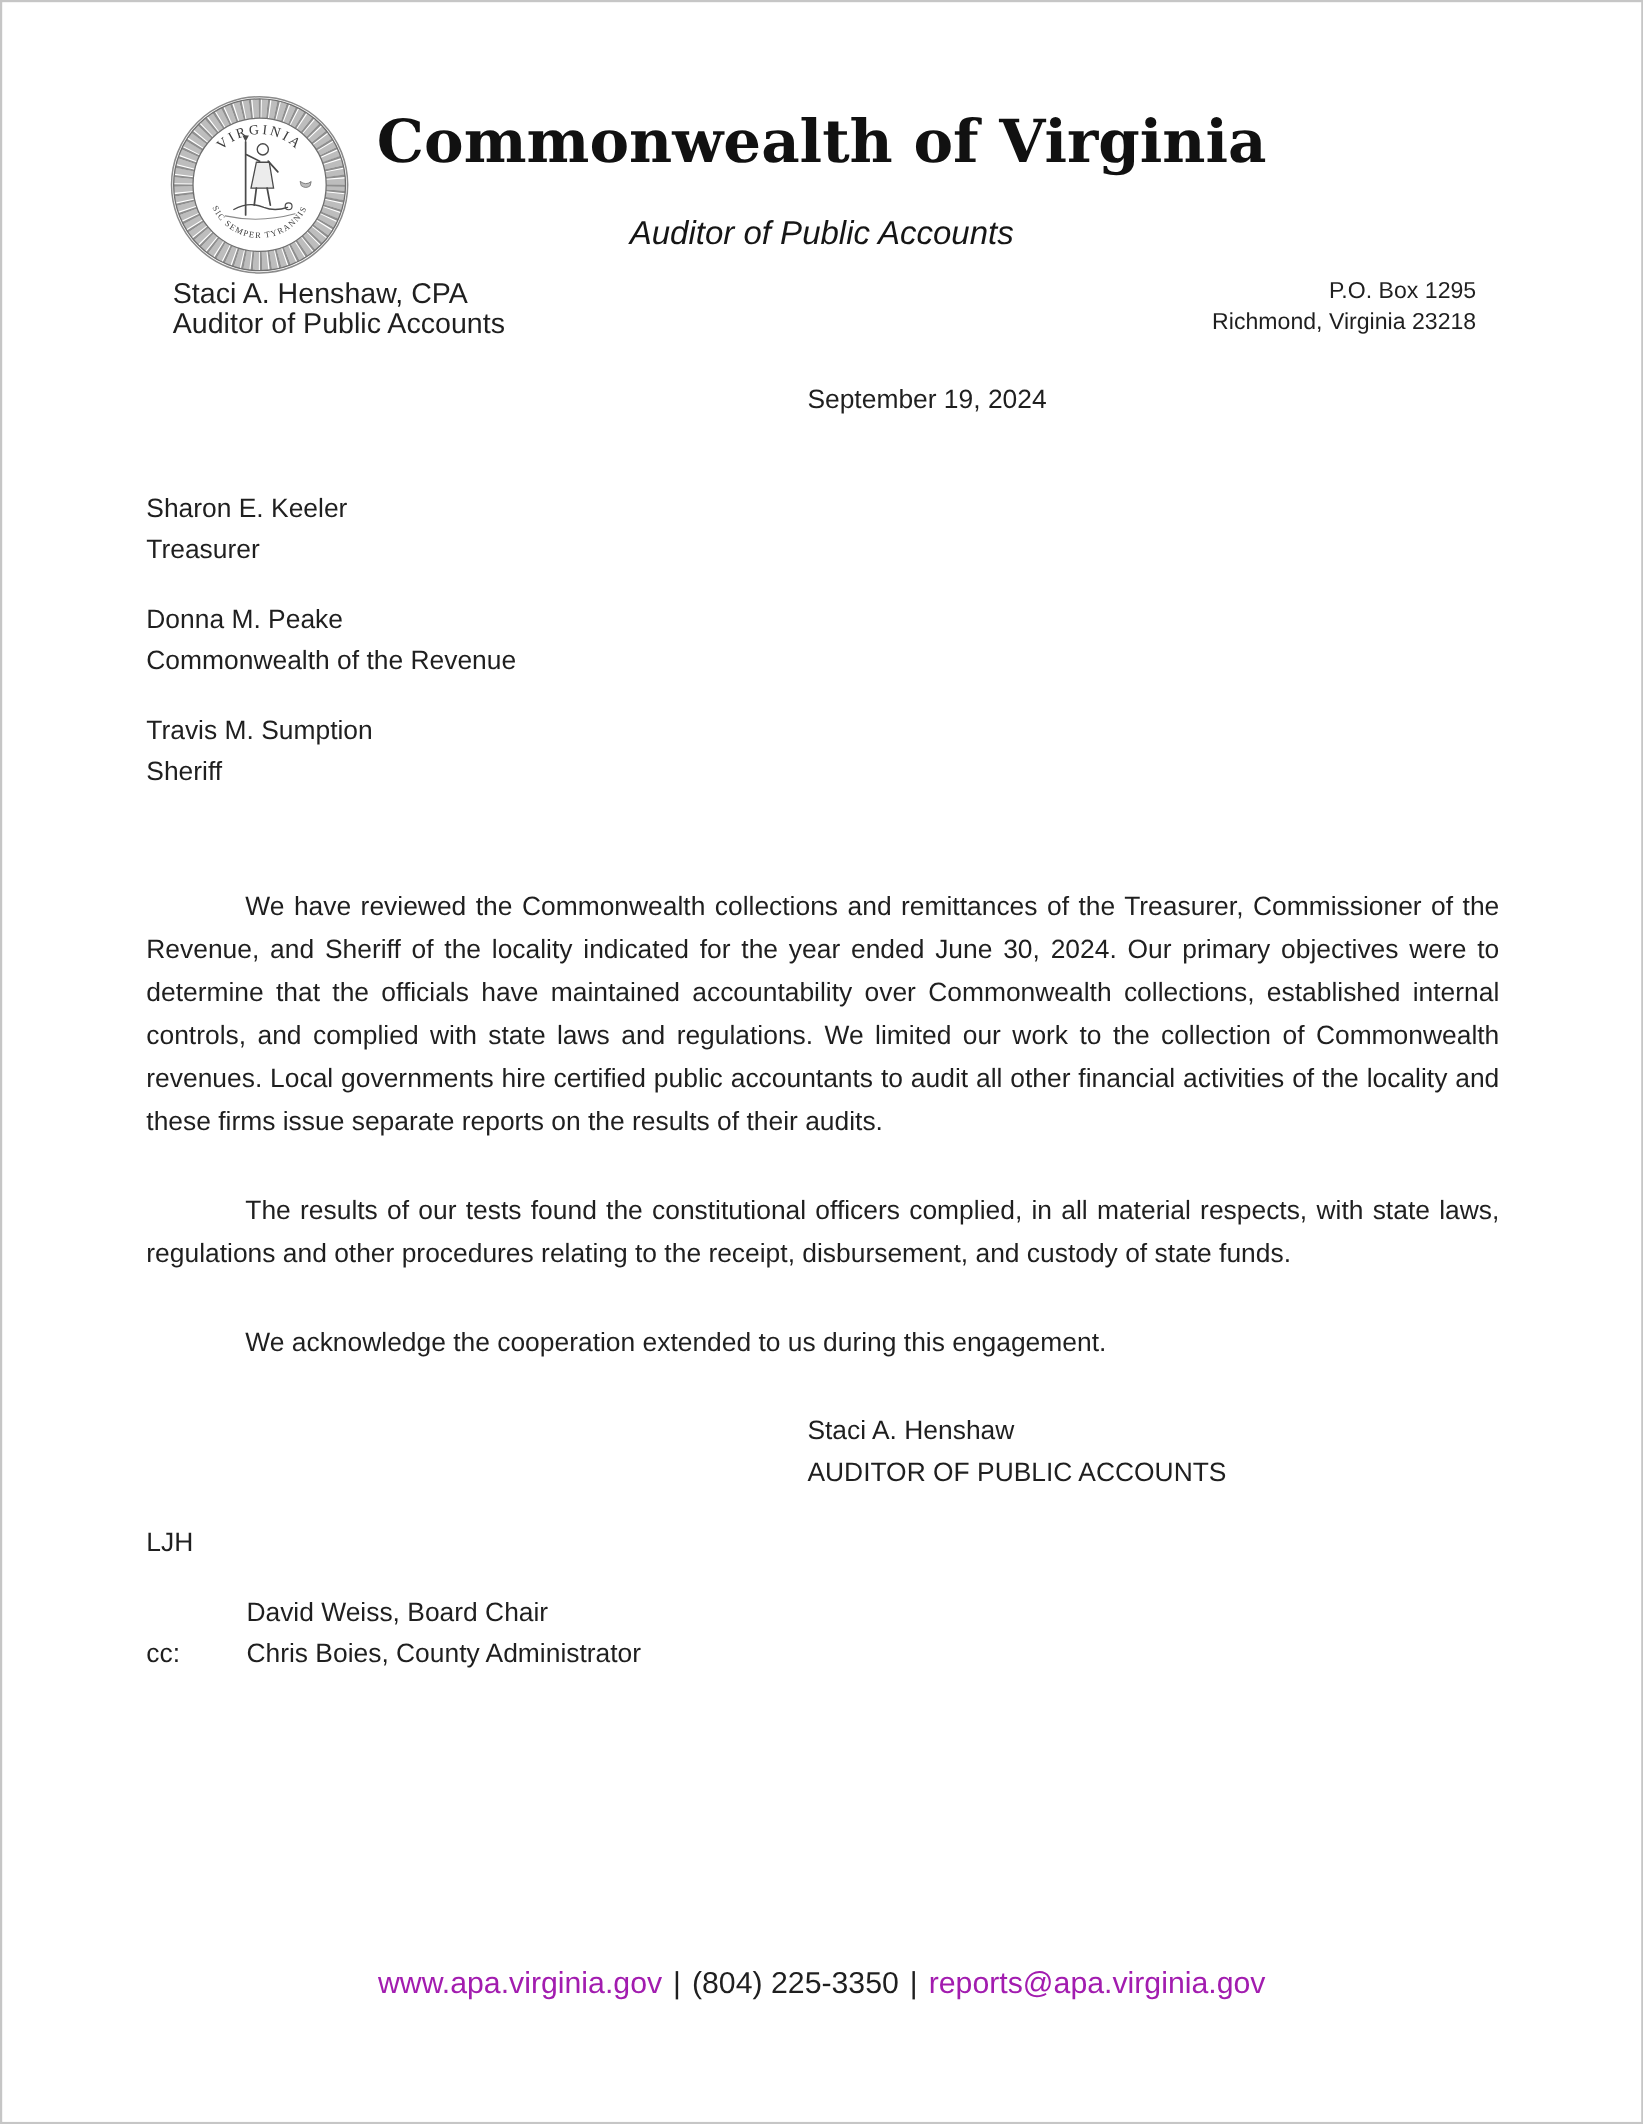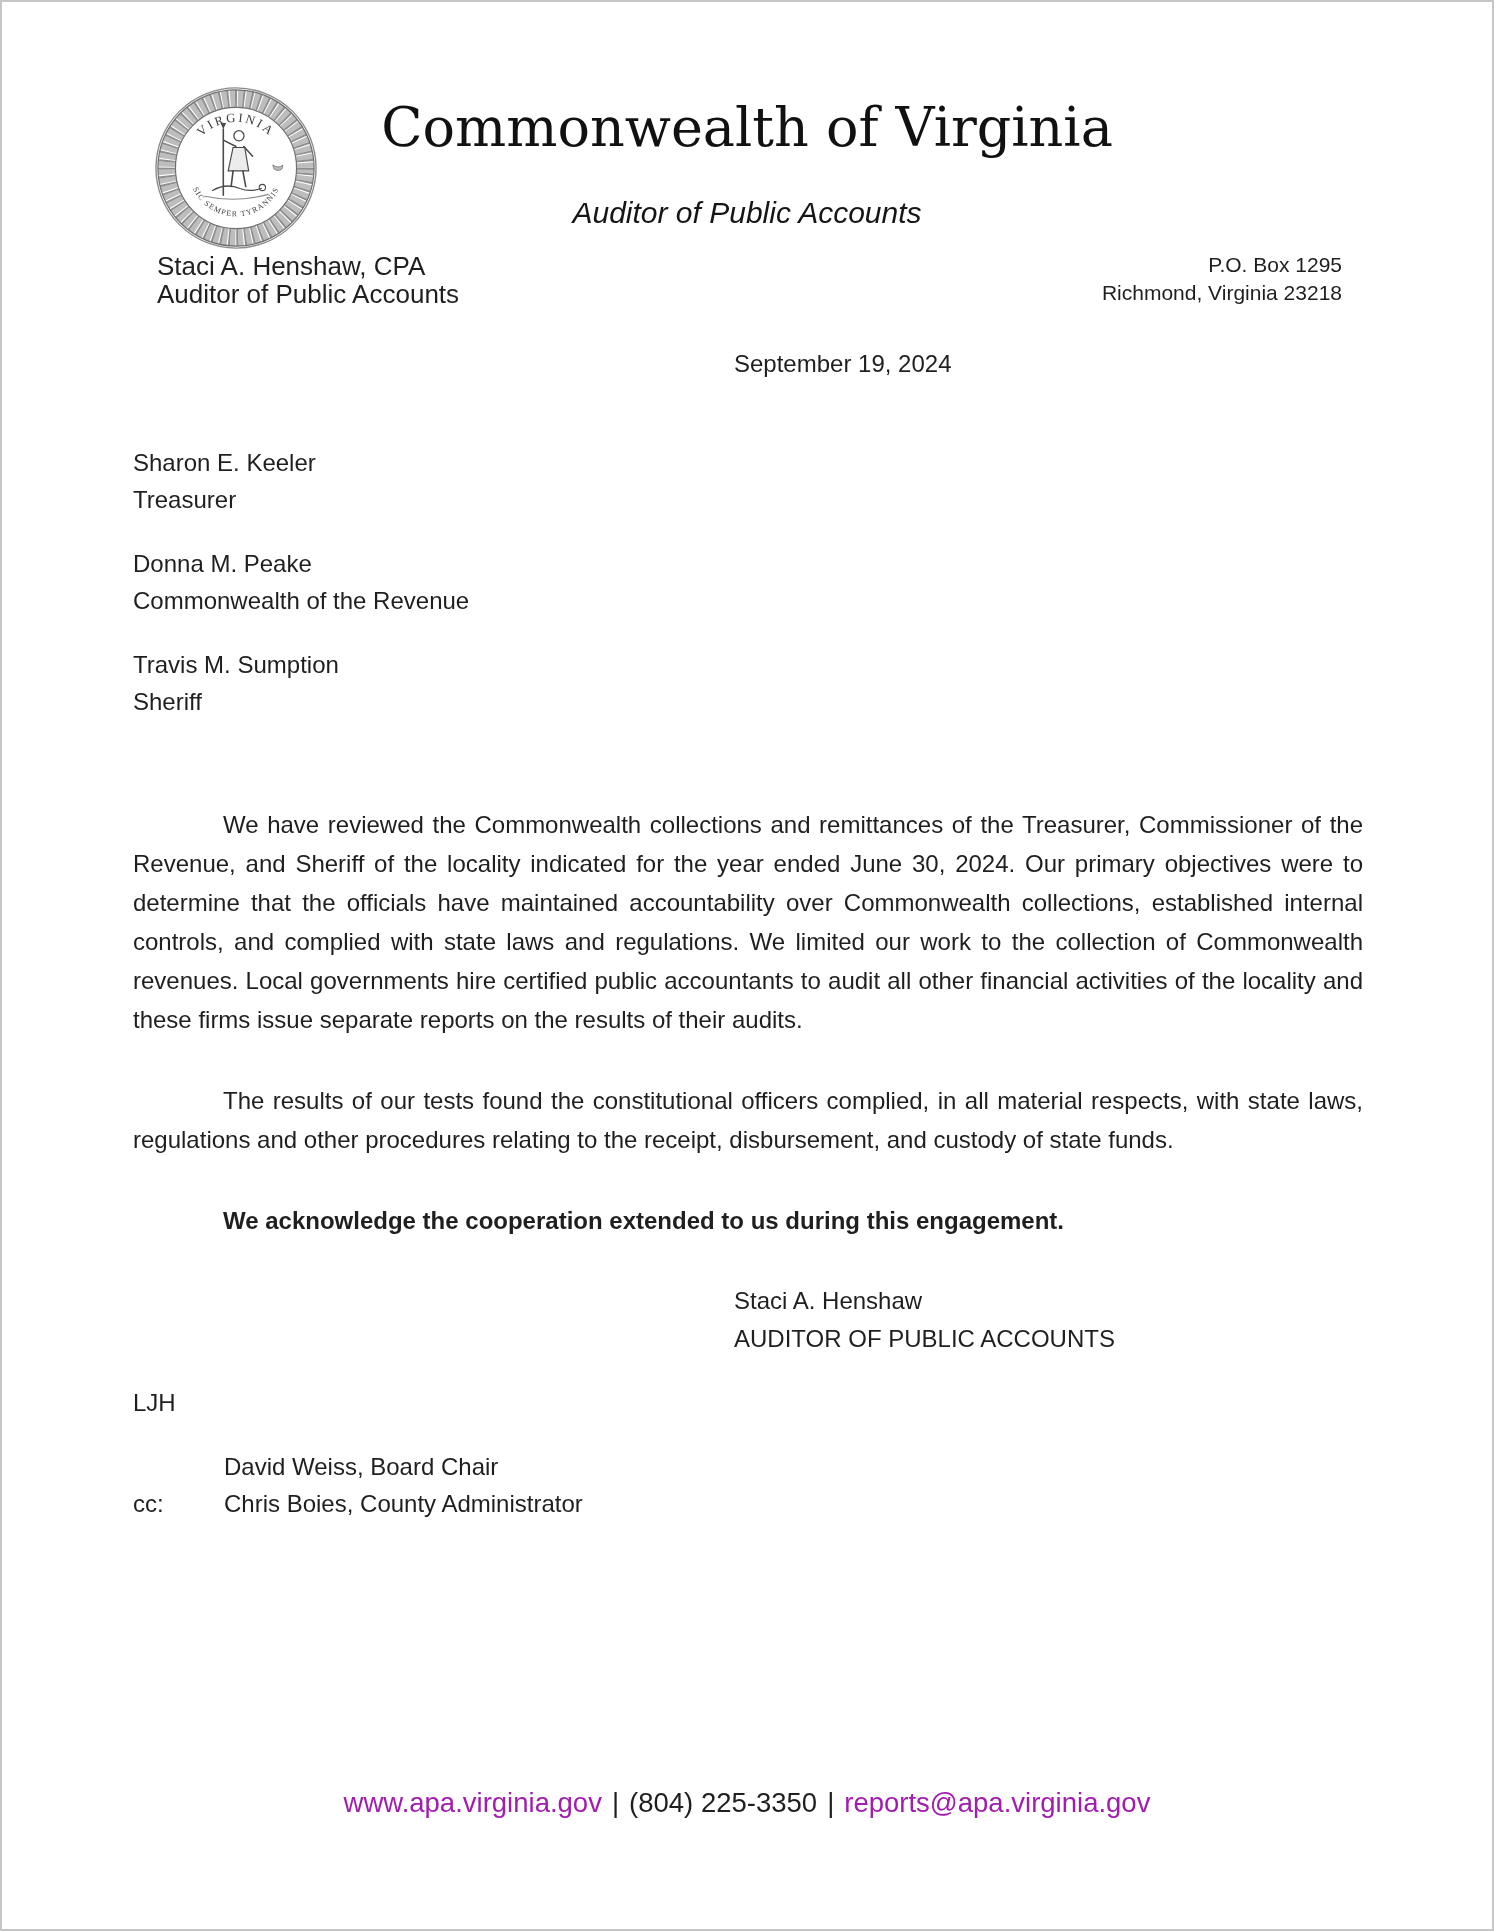--- a/index.html
+++ b/index.html
@@ -20,21 +20,21 @@
     position: absolute;
     left: 151px; top: 82px;
     width: 166px; height: 168px;
   }
   .org-title {
     position: absolute;
     left: 0; right: 0; top: 96px;
     margin: 0;
     text-align: center;
     font-family: "DejaVu Serif", serif;
-    font-weight: 400;
+    font-weight: 700;
     font-size: 54px;
     line-height: 60px;
     color: #111111;
     letter-spacing: 0px;
   }
   .org-subtitle {
     position: absolute;
     left: 0; right: 0; top: 193px;
     text-align: center;
     font-style: italic;
@@ -72,21 +72,21 @@
   .gap-before-body { height: 58px; }
   .addr-line { line-height: 37px; }
 
   .body-par {
     margin: 0 0 42px 0;
     text-align: justify;
     text-justify: inter-word;
     line-height: 39px;
     text-indent: 90px;
   }
-  .body-par.last { margin-bottom: 0; font-weight: bold; }
+  .body-par.last { margin-bottom: 0; }
 
   .signature {
     margin-top: 42px;
     margin-left: 601px;
     line-height: 38px;
   }
   .initials {
     margin-top: 26px;
     line-height: 37px;
   }

